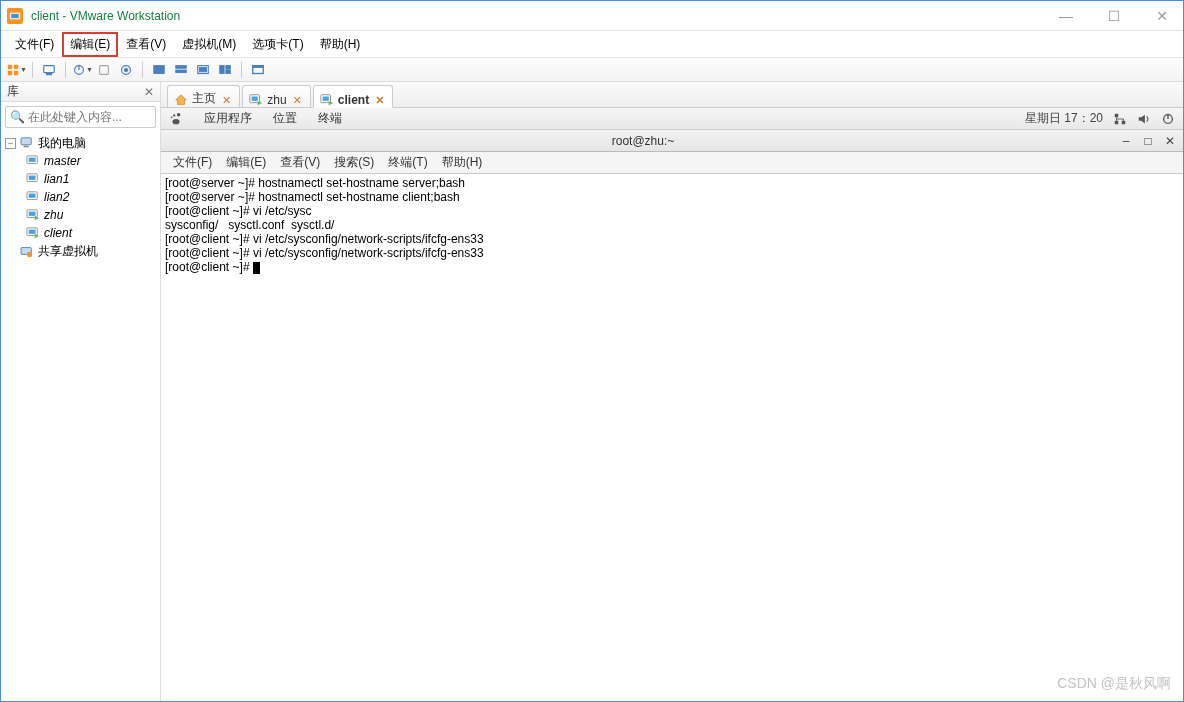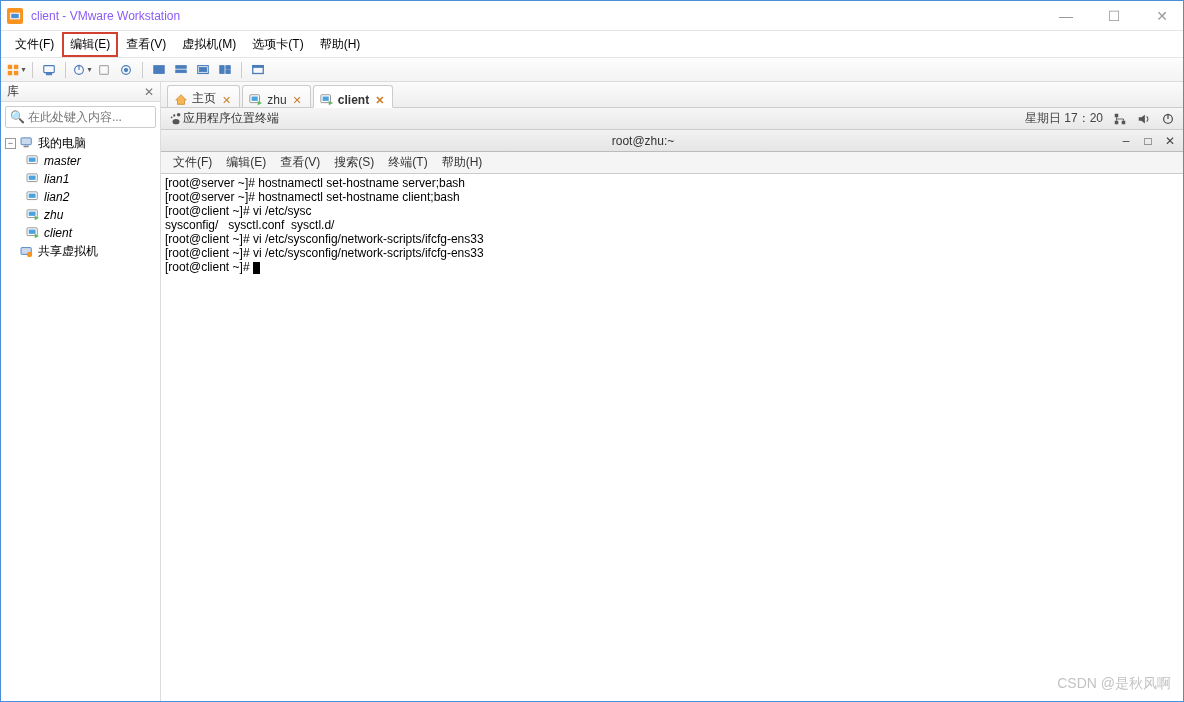--- a/index.html
+++ b/index.html
@@ -1,21 +1,21 @@
 <!DOCTYPE html>
 <html><head>
 <meta charset="utf-8">
 <style>
 * { margin: 0; padding: 0; box-sizing: border-box; font-family: "Microsoft YaHei", "Segoe UI", sans-serif; }
 body { width: 1184px; height: 702px; background: #fff; font-size: 12px; color: #333; overflow: hidden; position: relative; border:1px solid #4a90d9; }
 
 .titlebar { height: 30px; background: #fff; display: flex; align-items: center; padding: 0 6px; border-bottom: 1px solid #e5e5e5; }
 .titlebar .app-icon { width: 16px; height: 16px; background: #f7931e; border-radius: 2px; display: inline-flex; align-items: center; justify-content: center; margin-right: 8px; }
 .titlebar .app-icon svg { width:12px; height:12px; }
-.titlebar .title-text { color: #8b5cf6; font-size: 12px; }
+.titlebar .title-text { color: #15803d; font-size: 12px; }
 .titlebar .win-controls { margin-left: auto; display: flex; gap: 18px; color: #999; font-size: 14px; }
 .titlebar .win-controls span { width: 30px; text-align: center; }
 
 .menubar { height: 27px; display: flex; align-items: center; padding-left: 6px; border-bottom: 1px solid #e5e5e5; }
 .menubar .menu-item { padding: 4px 8px; font-size: 12px; color: #000; }
 .menubar .menu-item.highlighted { border: 2px solid #d4402f; padding: 2px 6px; }
 
 .toolbar { height: 24px; background: linear-gradient(#fdfdfd,#f3f3f3); display: flex; align-items: center; padding-left: 5px; border-bottom: 1px solid #dcdcdc; gap: 2px; }
 .toolbar .sep { width: 1px; height: 16px; background: #ccc; margin: 0 4px; }
 .toolbar .tb-btn { width: 20px; height: 18px; display: inline-flex; align-items: center; justify-content: center; color:#4a7dbb; }
@@ -46,21 +46,21 @@
 
 .content { flex: 1; background: #fff; display: flex; flex-direction: column; }
 
 .tabstrip { height: 26px; background: linear-gradient(#fbfbfb,#eee); border-bottom: 1px solid #ccc; display: flex; align-items: flex-end; padding-left:6px; padding-top:3px; gap:2px;}
 .tab { height: 22px; background: linear-gradient(#fefefe,#f4f4f4); border: 1px solid #ccc; border-bottom:none; border-radius: 3px 3px 0 0; display: flex; align-items: flex-end; padding: 0 8px 0 6px; font-size: 12px; gap: 4px; color: #333; }
 .tab.active { background: #fff; font-weight: bold; height:23px; position:relative; top:1px; border-bottom:1px solid #fff;}
 .tab .tab-icon { width:14px; height:14px; display:inline-flex; align-items:center; justify-content:center;}
 .tab .tab-close { color: #c97f2e; font-size: 11px; margin-left:2px;}
 
 .gnome-bar { height: 22px; background: linear-gradient(#f6f6f6,#e8e8e8); border-bottom: 1px solid #ccc; display: flex; align-items: center; padding: 0 8px; font-size: 12px; color: #333; }
-.gnome-bar .gnome-left { display:flex; align-items:center; gap:0;}
+.gnome-bar .gnome-left { display:flex; align-items:center; gap:21px;}
 .gnome-bar .gnome-left .foot { width:14px;height:14px; display:inline-flex;}
 .gnome-bar .gnome-right { margin-left:auto; display:flex; align-items:center; gap:10px; color:#444;}
 .gnome-bar .gnome-right .status-icon { width:14px; height:14px; display:inline-flex; align-items:center; justify-content:center;}
 
 .term-wrap { flex:1; background:#fff; display:flex; flex-direction:column;}
 .term-titlebar { height:22px; background:linear-gradient(#f2f2f2,#e5e5e5); border-bottom:1px solid #bbb; display:flex; align-items:center; padding:0 6px; font-size:12px; color:#333;}
 .term-titlebar .term-title { flex:1; text-align:center;}
 .term-titlebar .term-controls { display:flex; gap:8px; color:#444; font-size:12px;}
 .term-titlebar .term-controls span { width:14px; text-align:center;}
 .term-menubar { height:22px; background:#f5f5f5; border-bottom:1px solid #ccc; display:flex; align-items:center; padding-left:6px; gap:2px; font-size:12px; color:#333;}

